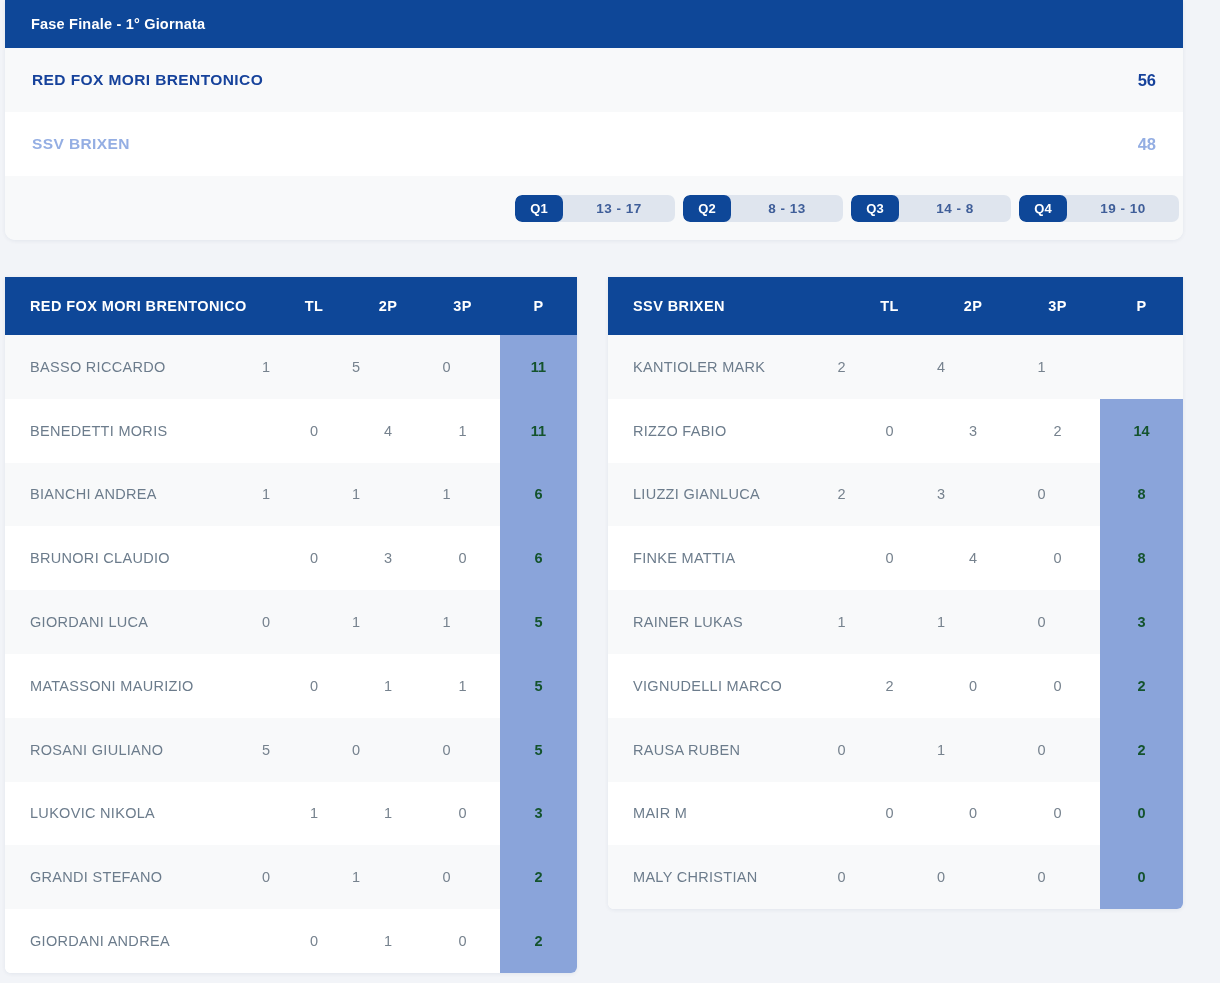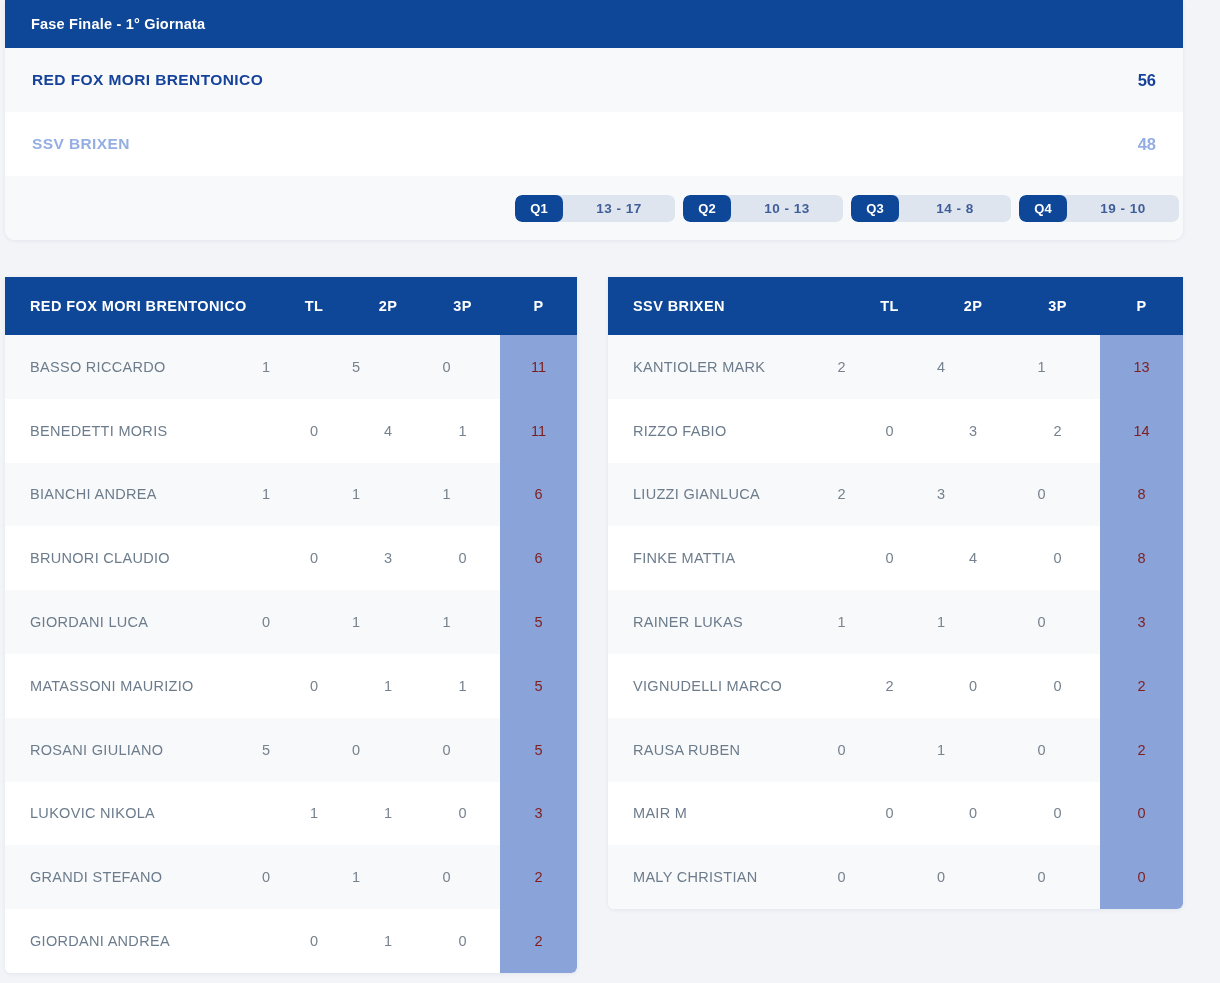--- a/index.html
+++ b/index.html
@@ -78,23 +78,23 @@
   .thead .h-col { text-align:center; }
 
   .trow { height:63.8px; }
   .trow.odd  { background:#f8f9fa;gap:16px; }
   .trow.even { background:#ffffff; }
   .cell.name {
     padding-left:25px; color:#6c7c8c; font-size:14.5px; letter-spacing:.3px;
   }
   .cell.num { text-align:center; color:#76828e; font-size:14.5px; }
   .cell.pts {
-    height:100%; background:#8aa4da; color:#7f1d1d;
+    height:100%; background:#8aa4da; color:#14532d;
     display:flex; align-items:center; justify-content:center;
-    font-size:14.5px; font-weight:normal;text-align:center;
+    font-size:14.5px; font-weight:bold;text-align:center;
   }
 </style>
 </head>
 <body>
 
 <div class="page">
 
   <section class="match-card">
     <header class="title-bar">
       <span>Fase Finale - 1° Giornata</span>
@@ -108,21 +108,21 @@
       <span class="team-score">48</span>
     </div>
     <div class="quarters-row" id="quarters">
   <div class="quarter">
     <span class="q-badge">Q1</span>
     <span class="q-score">13 - 17</span>
   </div>
 
   <div class="quarter">
     <span class="q-badge">Q2</span>
-    <span class="q-score">10 - 13</span>
+    <span class="q-score">8 - 13</span>
   </div>
 
   <div class="quarter">
     <span class="q-badge">Q3</span>
     <span class="q-score">14 - 8</span>
   </div>
 
   <div class="quarter">
     <span class="q-badge">Q4</span>
     <span class="q-score">19 - 10</span>
@@ -228,21 +228,20 @@
       <div class="h-col">2P</div>
       <div class="h-col">3P</div>
       <div class="h-col">P</div>
     </header>
     <div class="tbody">
   <div class="trow odd">
     <div class="cell name">KANTIOLER MARK</div>
     <div class="cell num">2</div>
     <div class="cell num">4</div>
     <div class="cell num">1</div>
-    <div class="cell pts">13</div>
   </div>
 
   <div class="trow even">
     <div class="cell name">RIZZO FABIO</div>
     <div class="cell num">0</div>
     <div class="cell num">3</div>
     <div class="cell num">2</div>
     <div class="cell pts">14</div>
   </div>
 

